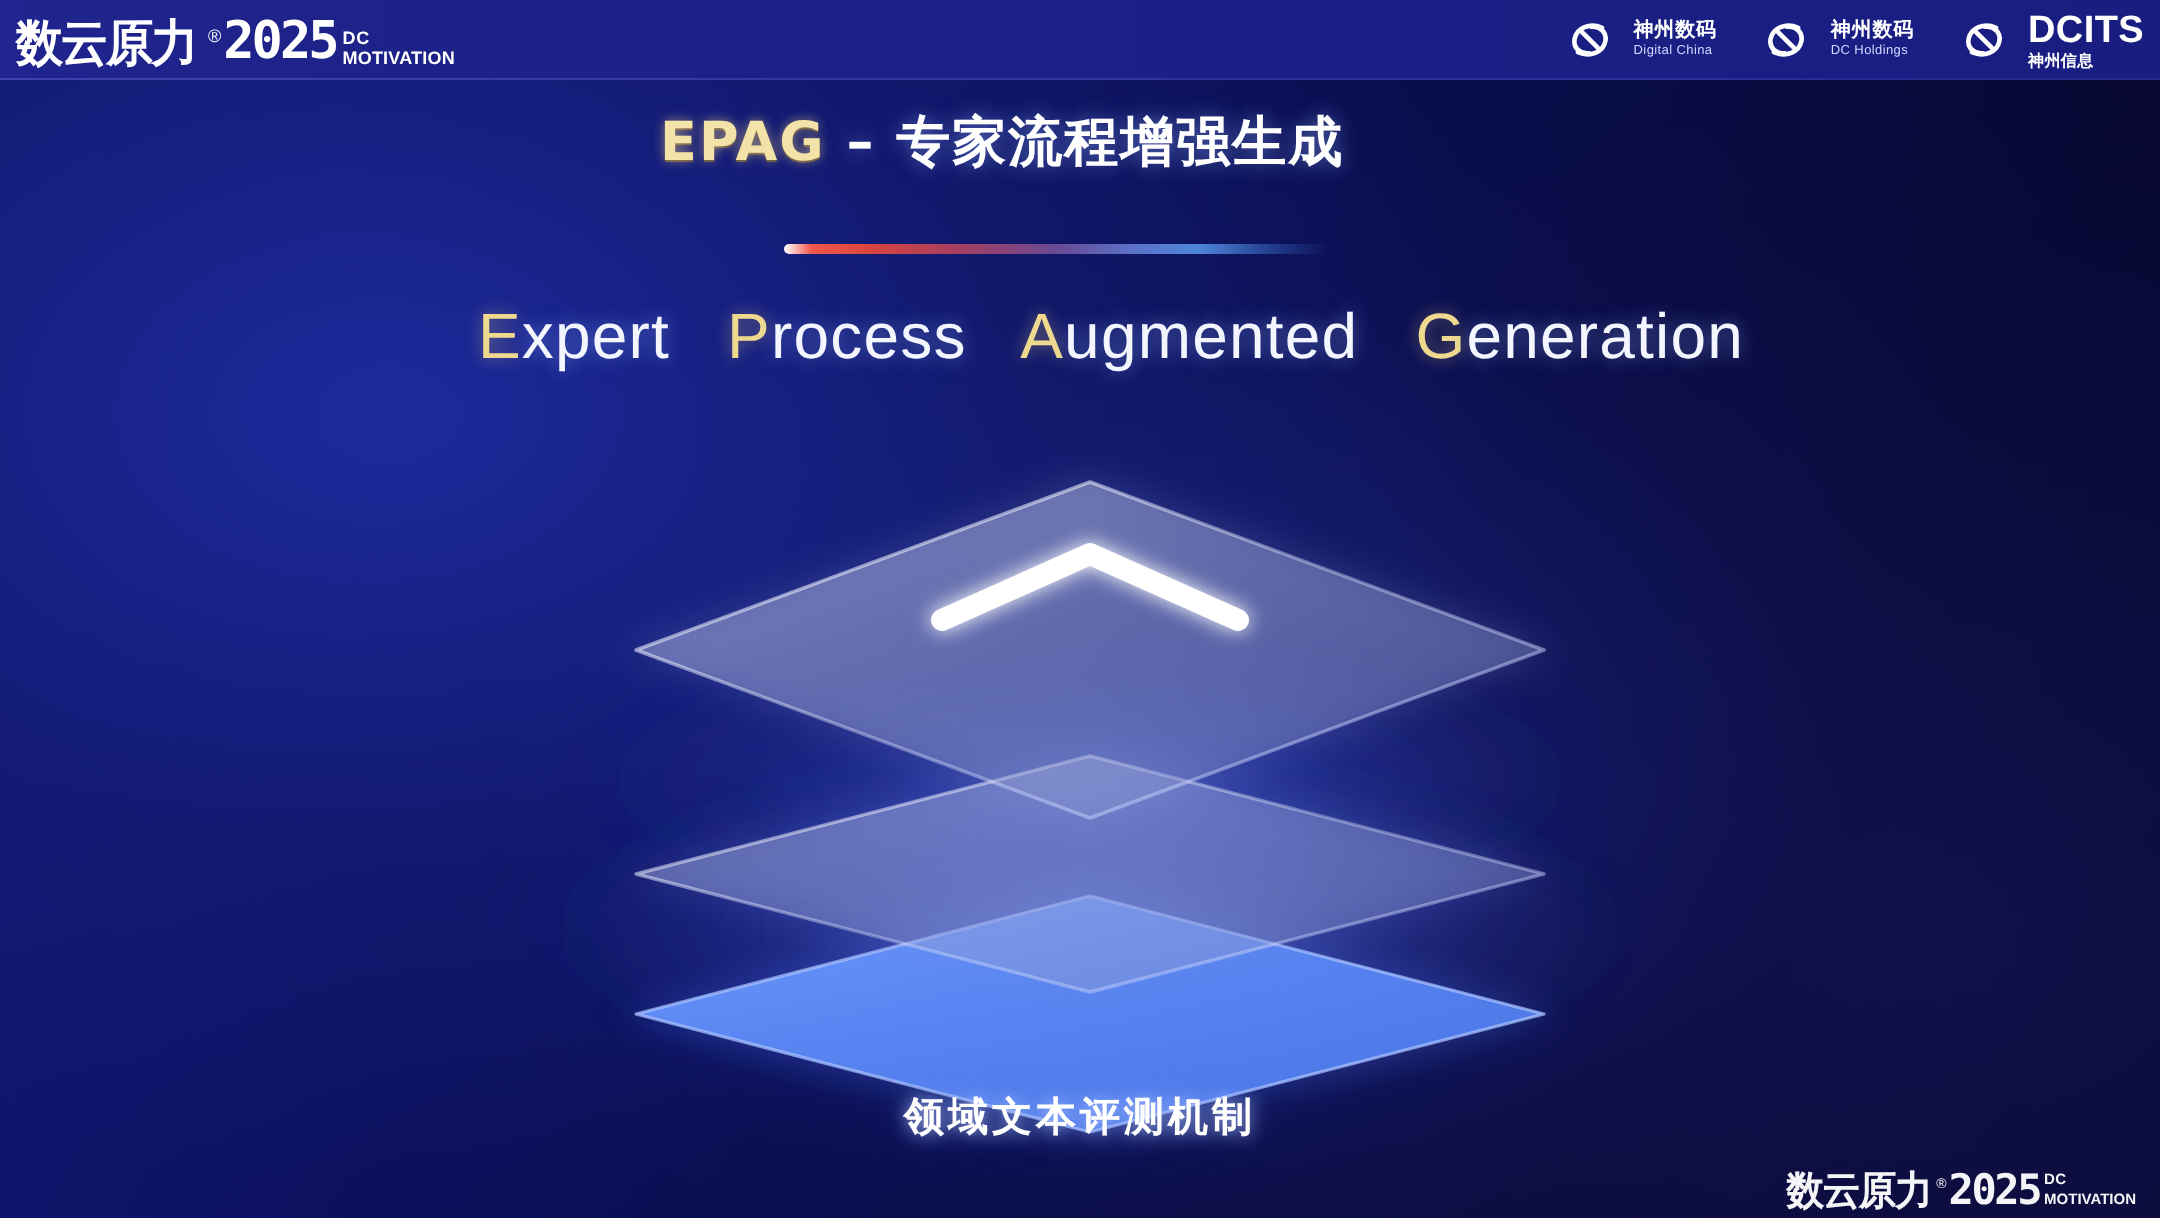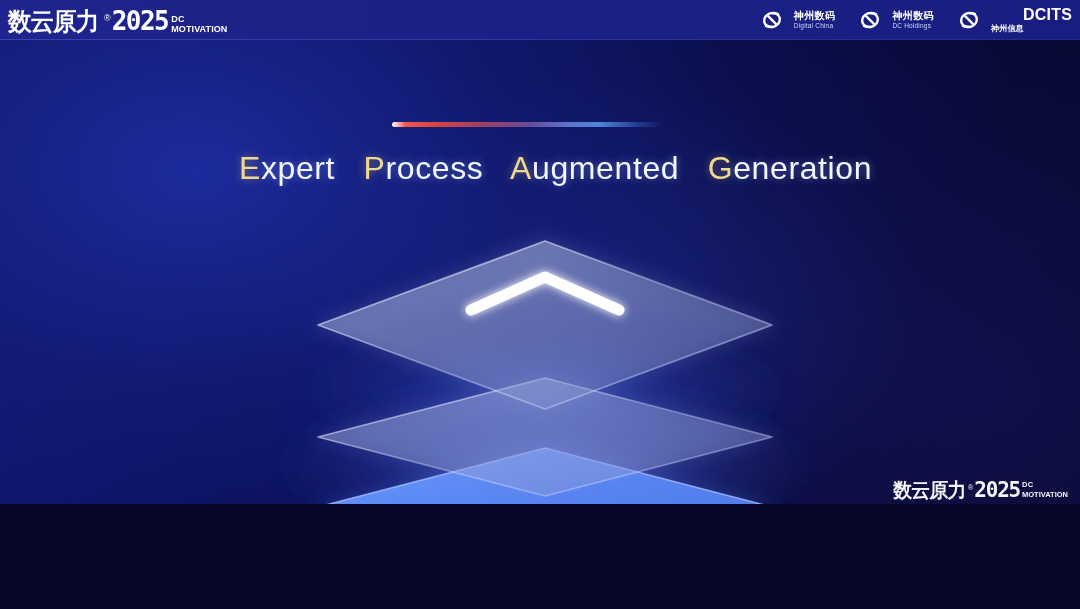--- a/index.html
+++ b/index.html
@@ -3,21 +3,21 @@
 <meta charset="utf-8">
 <title>EPAG</title>
 <style>
   html,body{margin:0;padding:0;background:#05062a;}
   body{
     font-family:"Liberation Sans","DejaVu Sans",sans-serif;
     -webkit-font-smoothing:antialiased;
   }
   #stage{
     position:relative;
-    width:1080px;height:504px;
+    width:1080px;height:609px;
     overflow:hidden;
     background:
       radial-gradient(ellipse 760px 520px at 18% 34%, rgba(30,44,160,.92) 0%, rgba(20,30,120,.55) 42%, rgba(10,14,70,0) 74%),
       radial-gradient(ellipse 620px 420px at 54% 62%, rgba(42,60,190,.40) 0%, rgba(20,28,110,.12) 55%, rgba(8,10,58,0) 80%),
       radial-gradient(ellipse 900px 700px at 92% 78%, rgba(24,22,96,.55) 0%, rgba(10,10,54,0) 70%),
       linear-gradient(118deg,#121a72 0%,#101670 16%,#0c1160 34%,#080c46 58%,#06072f 78%,#050628 100%);
   }
   
   #header-band{
     position:absolute;left:0;top:0;width:1080px;height:40px;
@@ -51,21 +51,21 @@
   
   #brand-logos{
     position:absolute;right:8px;top:5px;height:30px;
     display:flex;align-items:center;gap:24px;
   }
   .brand{display:flex;align-items:center;gap:11px;}
   .brand .mark{width:22px;height:22px;flex:0 0 22px;}
   .brand .txt{display:flex;flex-direction:column;line-height:1;}
   .brand .t1{font-size:10px;font-weight:bold;color:#fff;letter-spacing:.4px;}
   .brand .t2{font-size:6.5px;color:#cfd6ff;margin-top:2px;letter-spacing:.2px;}
-  .brand.dcits .t1{font-size:16px;letter-spacing:.2px;margin-left:32px;}
+  .brand.dcits .t1{font-size:19px;letter-spacing:.2px;}
   .brand.dcits .t2{font-size:8px;color:#fff;font-weight:bold;}
   
   #live-title{
     position:absolute;left:8px;top:50px;
     font-size:21px;font-weight:bold;color:#ffffff;
     letter-spacing:.5px;white-space:nowrap;
     text-shadow:0 0 10px rgba(120,160,255,.45);
     font-family:"DejaVu Sans","Liberation Sans",sans-serif;
   }
   
@@ -205,20 +205,23 @@
         <span class="txt">
           <span class="t1">DCITS</span>
           <span class="t2">神州信息</span>
         </span>
       </div>
 
     </div>
   </div>
 
 
+  <div id="main-heading">
+    <span class="gold">EPAG</span><span class="white"> – </span><span class="white">专家流程增强生成</span>
+  </div>
 
   <div id="divider"></div>
 
   <div id="subtitle-en">
     <span><span class="cap">E</span><span class="rest">xpert</span></span>
     <span class="rest">&nbsp;</span>
     <span><span class="cap">P</span><span class="rest">rocess</span></span>
     <span class="rest">&nbsp;</span>
     <span><span class="cap">A</span><span class="rest">ugmented</span></span>
     <span class="rest">&nbsp;</span>
@@ -292,20 +295,21 @@
       </g>
 
       <g>
         <path d="M545 22 L780 110 L545 198 L310 110 Z" fill="#8b98d6" opacity=".20" filter="url(#soft)"></path>
         <path d="M545 26 L772 110 L545 194 L318 110 Z" fill="url(#plateTop)" stroke="url(#rim)" stroke-width="1.8" stroke-linejoin="round" stroke-opacity=".85"></path>
 
         <path d="M471 95 L545 62 L619 95" fill="none" stroke="#ffffff" stroke-width="11" stroke-linecap="round" stroke-linejoin="round" filter="url(#chevGlow)"></path>
       </g>
     </svg>
 
+    <span class="dlabel" id="label-top">领域文本评测机制</span>
 
   </div>
 
   <div id="watermark">
     <span class="cn">数云原力</span>
     <span class="reg">®</span>
     <span class="yr">2025</span>
     <span class="dcm">
       <span class="l1">DC</span>
       <span class="l2">MOTIVATION</span>

